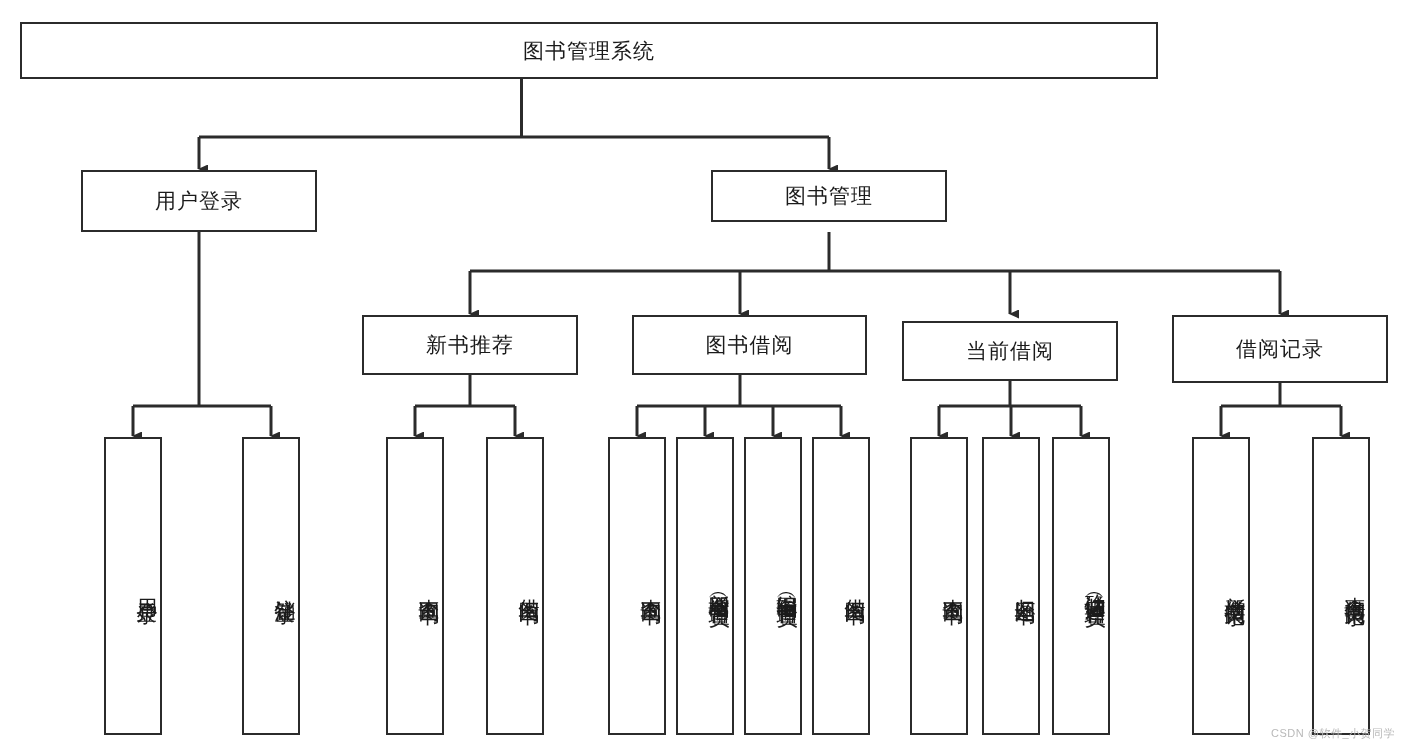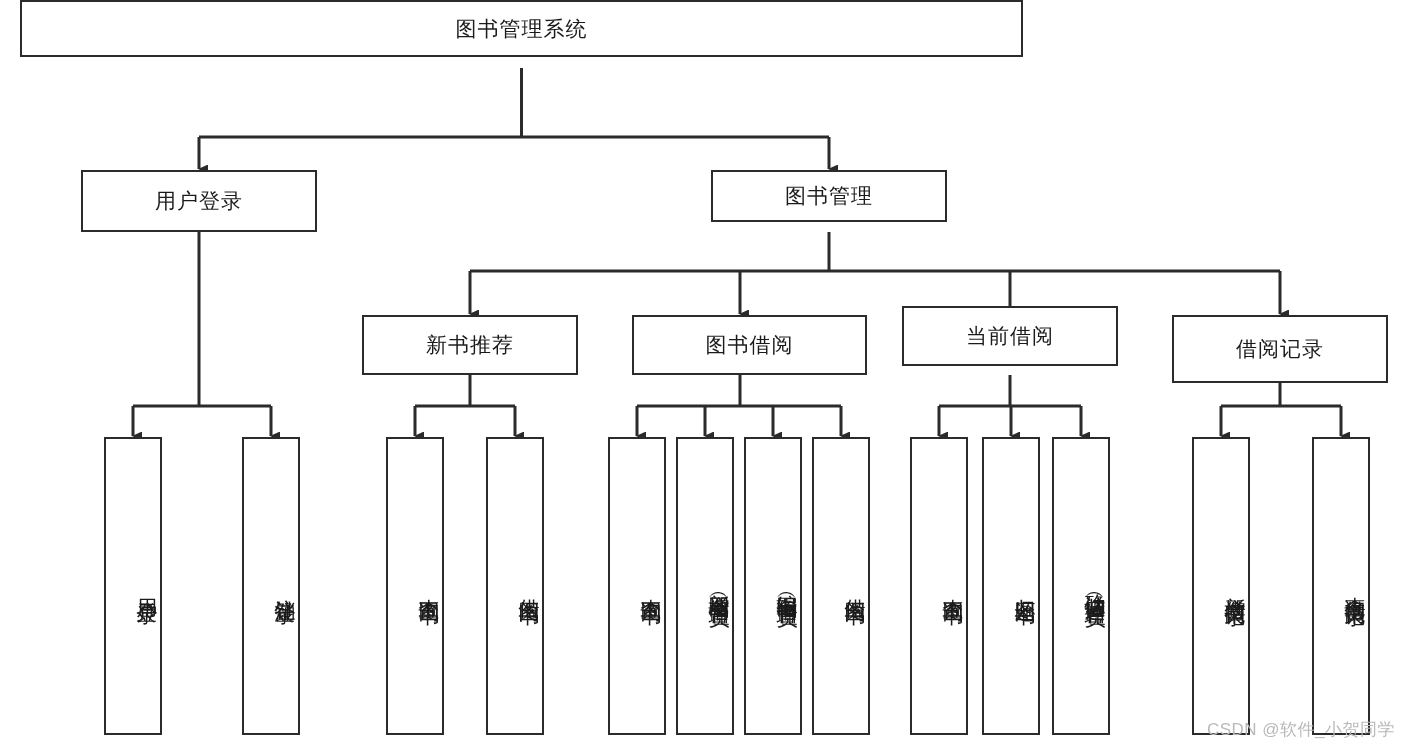--- a/index.html
+++ b/index.html
@@ -54,21 +54,21 @@
   .node-box.vertical.top-aligned {
     align-items: flex-start;
   }
   .node-label {
     display: block;
   }
   #watermark {
     position: absolute;
     right: 10px;
     bottom: 6px;
-    font-size: 17px;
+    font-size: 11px;
     color: #b9b9b9;
     letter-spacing: 0.5px;
     white-space: nowrap;
     pointer-events: none;
   }
 </style>
 </head>
 <body>
 
 <div id="diagram-canvas">
@@ -110,36 +110,36 @@
         <line x1="1011" y1="406" x2="1011" y2="436" stroke="#2b2b2b" stroke-width="3" marker-end="url(#arrowhead)"></line>
         <line x1="1081" y1="406" x2="1081" y2="436" stroke="#2b2b2b" stroke-width="3" marker-end="url(#arrowhead)"></line>
         <line x1="1280" y1="375" x2="1280" y2="406" stroke="#2b2b2b" stroke-width="3"></line>
         <line x1="1221" y1="406" x2="1341" y2="406" stroke="#2b2b2b" stroke-width="3"></line>
         <line x1="1221" y1="406" x2="1221" y2="436" stroke="#2b2b2b" stroke-width="3" marker-end="url(#arrowhead)"></line>
         <line x1="1341" y1="406" x2="1341" y2="436" stroke="#2b2b2b" stroke-width="3" marker-end="url(#arrowhead)"></line>
       </g>
   </svg>
 
   <div id="node-layer">
-      <div class="node-box horizontal" style="left: 20px; top: 0; width: 1003px; height: 57px; border-color: rgb(43, 43, 43); color: rgb(27, 27, 27);">
+      <div class="node-box horizontal" style="left: 20px; top: 22px; width: 1138px; height: 57px; border-color: rgb(43, 43, 43); color: rgb(27, 27, 27);">
         <span class="node-label">图书管理系统</span>
       </div>
       <div class="node-box horizontal" style="left: 81px; top: 170px; width: 236px; height: 62px; border-color: rgb(43, 43, 43); color: rgb(27, 27, 27);">
         <span class="node-label">用户登录</span>
       </div>
       <div class="node-box horizontal" style="left: 711px; top: 170px; width: 236px; height: 52px; border-color: rgb(43, 43, 43); color: rgb(27, 27, 27);">
         <span class="node-label">图书管理</span>
       </div>
       <div class="node-box horizontal" style="left: 362px; top: 315px; width: 216px; height: 60px; border-color: rgb(43, 43, 43); color: rgb(27, 27, 27); align-items: center;">
         <span class="node-label">新书推荐</span>
       </div>
       <div class="node-box horizontal" style="left: 632px; top: 315px; width: 235px; height: 60px; border-color: rgb(43, 43, 43); color: rgb(27, 27, 27);">
         <span class="node-label">图书借阅</span>
       </div>
-      <div class="node-box horizontal" style="left: 902px; top: 306px; width: 216px; height: 60px; border-color: rgb(43, 43, 43); color: rgb(27, 27, 27);">
+      <div class="node-box horizontal" style="left: 902px; top: 321px; width: 216px; height: 60px; border-color: rgb(43, 43, 43); color: rgb(27, 27, 27);">
         <span class="node-label">当前借阅</span>
       </div>
       <div class="node-box horizontal" style="left: 1172px; top: 315px; width: 216px; height: 68px; border-color: rgb(43, 43, 43); color: rgb(27, 27, 27);">
         <span class="node-label">借阅记录</span>
       </div>
       <div class="node-box vertical" style="left: 104px; top: 437px; width: 58px; height: 298px; border-color: rgb(43, 43, 43); color: rgb(27, 27, 27);">
         <span class="node-label">用户登录</span>
       </div>
       <div class="node-box vertical" style="left: 242px; top: 437px; width: 58px; height: 298px; border-color: rgb(43, 43, 43); color: rgb(27, 27, 27);">
         <span class="node-label">注销登录</span>

